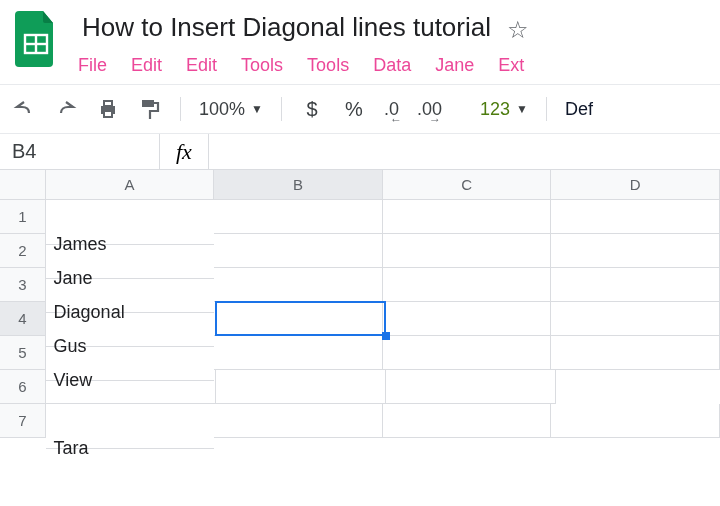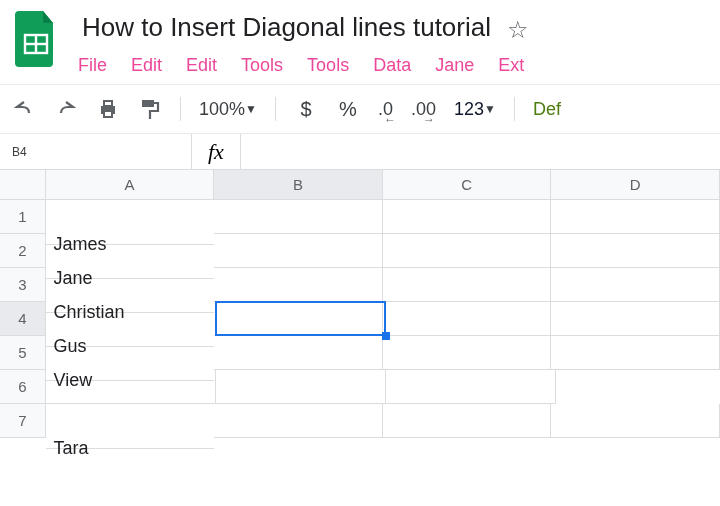--- a/index.html
+++ b/index.html
@@ -14,25 +14,25 @@
 .star { margin-left: 12px; color: #5f6368; font-size: 24px; }
 .title-row { display: flex; align-items: center; }
 
 .menubar { display: flex; gap: 24px; padding: 4px 0 8px 0; font-size: 18px; color: #ec4899; }
 .menubar span { cursor: pointer; }
 
 
 .toolbar { display: flex; align-items: center; padding: 8px 12px; border-top: 1px solid #e8eaed; border-bottom: 1px solid #e8eaed; gap: 18px; color: #5f6368; font-size: 18px; height: 50px; }
 .tb-icon { width: 24px; height: 24px; display: flex; align-items: center; justify-content: center; cursor: pointer; }
 .tb-sep { width: 1px; height: 24px; background: #dadce0; }
-.zoom { display: flex; align-items: center; cursor: pointer; color: #3c4043; }
+.zoom { display: flex; align-items: center; gap: 6px; cursor: pointer; color: #3c4043; }
 
 
 .fxrow { display: flex; align-items: center; height: 36px; border-bottom: 1px solid #dadce0; }
-.namebox { width: 192px; padding-left: 12px; font-size: 12px; color: #3c4043; border-right: 1px solid #dadce0; height: 100%; display: flex; align-items: center; }
+.namebox { width: 160px; padding-left: 12px; font-size: 20px; color: #3c4043; border-right: 1px solid #dadce0; height: 100%; display: flex; align-items: center; }
 .fx { padding: 0 16px; font-style: italic; font-family: Georgia, serif; color: #000000; font-size: 22px; height: 100%; display: flex; align-items: center; border-right: 1px solid #dadce0; }
 
 
 .grid { position: relative; }
 .colheaders { display: flex; height: 30px; }
 .corner { width: 46px; background: #f8f9fa; border-right: 1px solid #dadce0; border-bottom: 1px solid #dadce0; }
 .colh { background: #f8f9fa; border-right: 1px solid #dadce0; border-bottom: 1px solid #dadce0; display: flex; align-items: center; justify-content: center; color: #5f6368; font-size: 15px; }
 .colh.A { width: 170px; }
 .colh.B { width: 170px; }
 .colh.C { width: 170px; }
@@ -120,25 +120,25 @@
   <div class="tb-icon" style="font-size:20px;color:#3c4043;">%</div>
   <div class="tb-icon" style="width:auto;position:relative;">
     <span style="font-size:18px;color:#3c4043;">.0</span>
     <span style="position:absolute;bottom:-4px;left:6px;font-size:12px;">←</span>
   </div>
   <div class="tb-icon" style="width:auto;position:relative;">
     <span style="font-size:18px;color:#3c4043;">.00</span>
     <span style="position:absolute;bottom:-4px;left:12px;font-size:12px;">→</span>
   </div>
   <div class="zoom">
-    <span style="color:#0f172a;">123</span>
+    <span style="color:#4d7c0f;margin-left:20px;">123</span>
     <span style="font-size:12px;">▼</span>
   </div>
   <div class="tb-sep"></div>
-  <div style="color:#4d7c0f;">Def</div>
+  <div style="color:#0f172a;">Def</div>
 </div>
 
 <div class="fxrow">
   <div class="namebox">B4</div>
   <div class="fx">fx</div>
   <div style="flex:1;height:100%;"></div>
 </div>
 
 <div class="grid">
   <div class="colheaders">
@@ -167,21 +167,21 @@
     <div class="cell A">
         <span>Jane</span>
       </div>
     <div class="cell B"></div>
     <div class="cell C"></div>
     <div class="cell D"></div>
   </div>
   <div class="row">
     <div class="rowh">3</div>
     <div class="cell A">
-        <span>Christian</span>
+        <span>Diagonal</span>
       </div>
     <div class="cell B"></div>
     <div class="cell C"></div>
     <div class="cell D"></div>
   </div>
   <div class="row">
     <div class="rowh sel">4</div>
     <div class="cell A">
         <span>Gus</span>
       </div>

